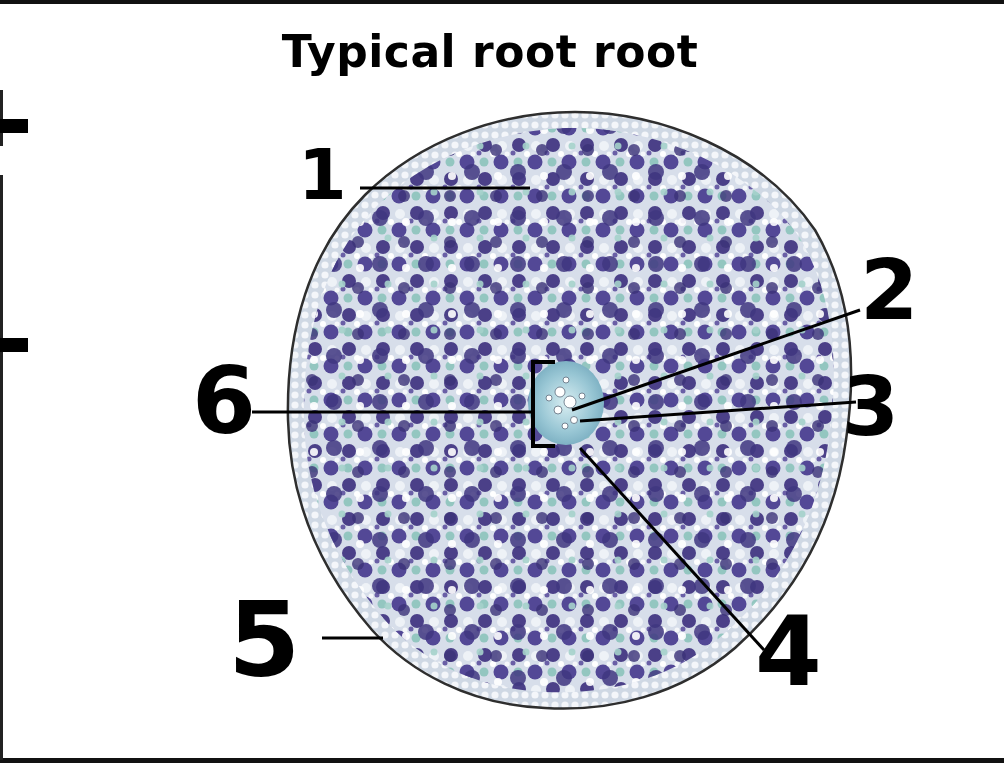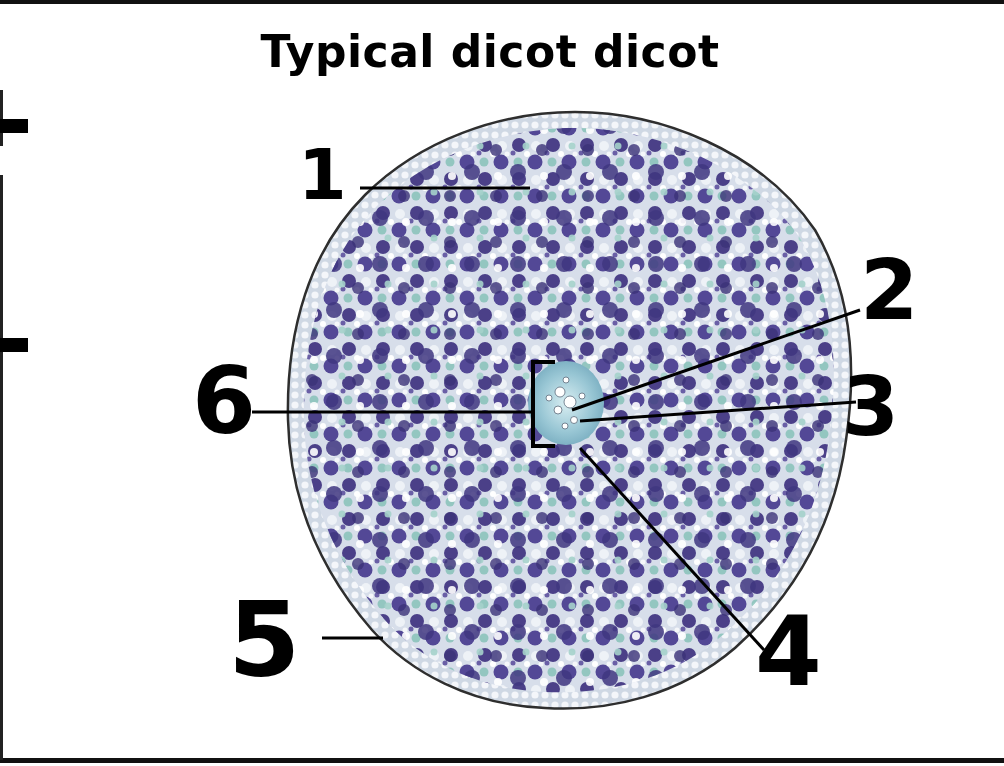--- a/index.html
+++ b/index.html
@@ -28,21 +28,21 @@
 <body>
 
 <div class="frame">
   <div class="frame-top"></div>
   <div class="frame-bottom"></div>
   <div class="frame-left-a"></div>
   <div class="frame-left-b"></div>
   <div class="tick" style="top:119px"></div>
   <div class="tick" style="top:338px"></div>
 
-  <div class="title">Typical dicot dicot</div>
+  <div class="title">Typical root root</div>
 
   <svg class="diagram" width="1004" height="766" viewBox="0 0 1004 766">
     <defs>
       <pattern id="cells" width="34" height="34" patternUnits="userSpaceOnUse">
         <rect width="34" height="34" fill="#d7deea"></rect>
         <circle cx="9" cy="9" r="7" fill="#4b4088"></circle>
         <circle cx="26" cy="10" r="5" fill="#eef2f7"></circle>
         <circle cx="25" cy="26" r="7.5" fill="#534896"></circle>
         <circle cx="8" cy="26" r="4.5" fill="#93c6c0"></circle>
         <circle cx="17" cy="18" r="3" fill="#ffffff"></circle>

